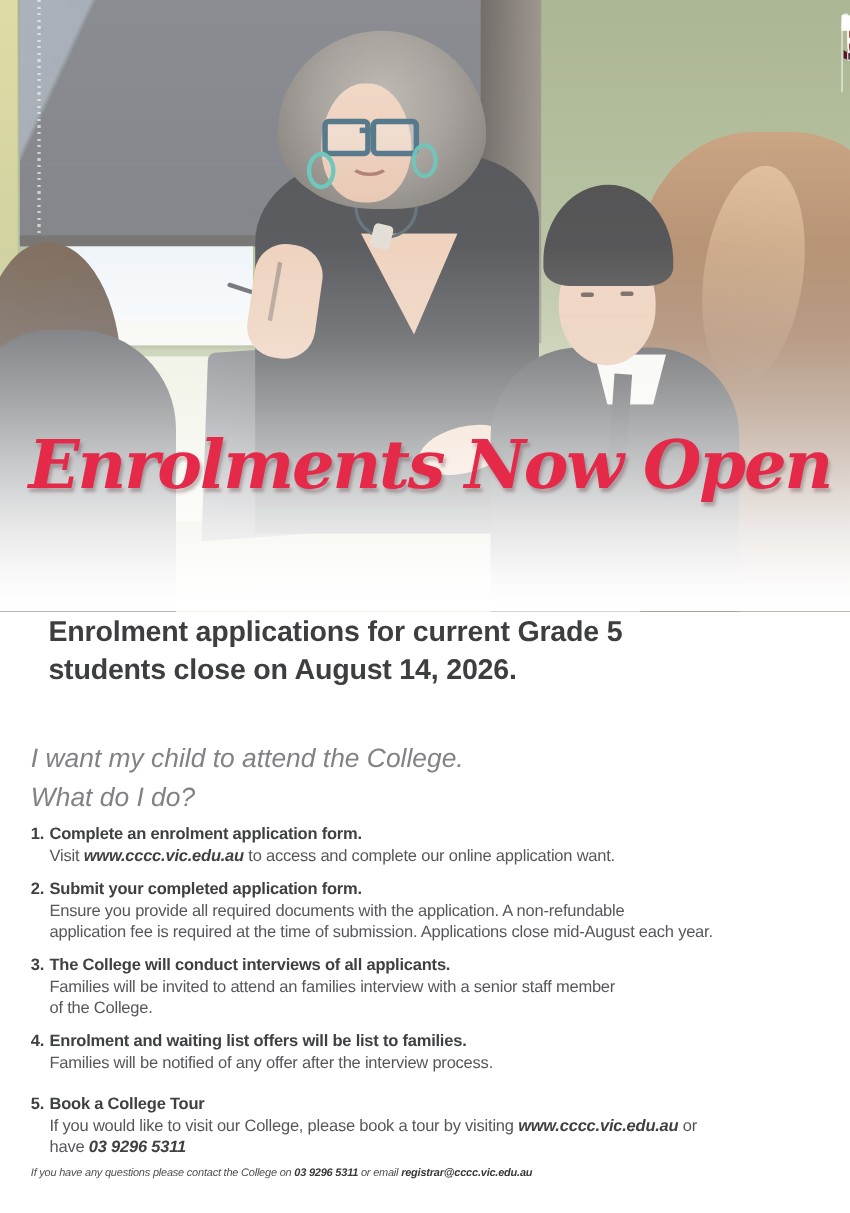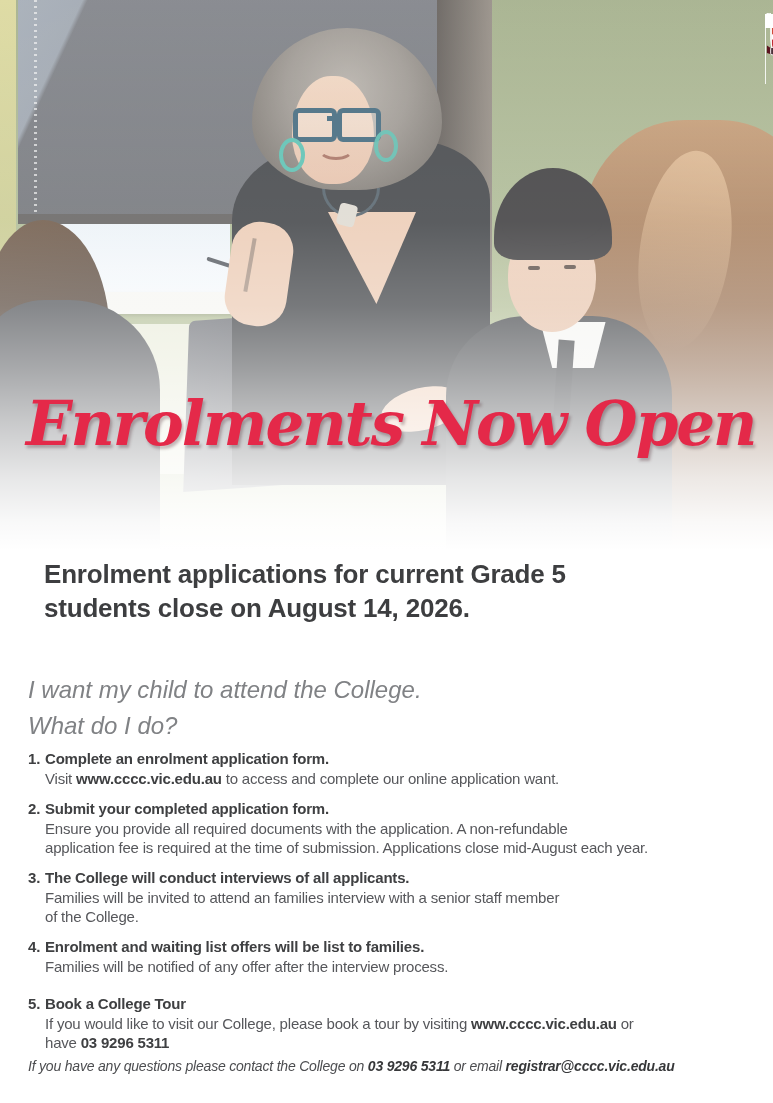--- a/index.html
+++ b/index.html
@@ -95,22 +95,22 @@
     color:var(--heading-dark,#3d3e40);letter-spacing:-.2px;}
   .question{position:absolute;left:28px;top:628px;font-size:24px;line-height:36px;font-weight:400;
     font-style:italic;color:var(--heading-gray,#808285);margin-top:44px;}
   .steps{position:absolute;left:28px;top:749px;width:700px;font-size:15px;line-height:19px;
     color:var(--body-gray,#56575b);letter-spacing:-.2px;}
   .step{margin-bottom:11px;}
   .step:last-child{margin-top:18px;}
   .step-title{display:flex;font-weight:700;color:var(--body-bold,#3f4042);}
   .step-title .num{width:17px;flex:none;}
   .step-body{margin-left:17px;margin-top:1px;}
-  .steps .b,.footer .b{font-weight:700;color:var(--body-bold,#3f4042);}
-  .footer{position:absolute;left:28px;top:1057px;width:717px;font-size:14px;line-height:19px;
+  .steps .b,.footer .b{font-weight:700;color:var(--body-bold,#3f4042);font-style:italic;}
+  .footer{position:absolute;left:28px;top:1057px;width:717px;font-size:10px;line-height:19px;
     font-style:italic;color:#4c4d50;letter-spacing:-.2px;}
   .footer .b{color:#37383a;}
 </style>
 </head>
 <body>
 
 <div class="page">
 
   <div class="hero">
     <div class="ph-wall"></div>

